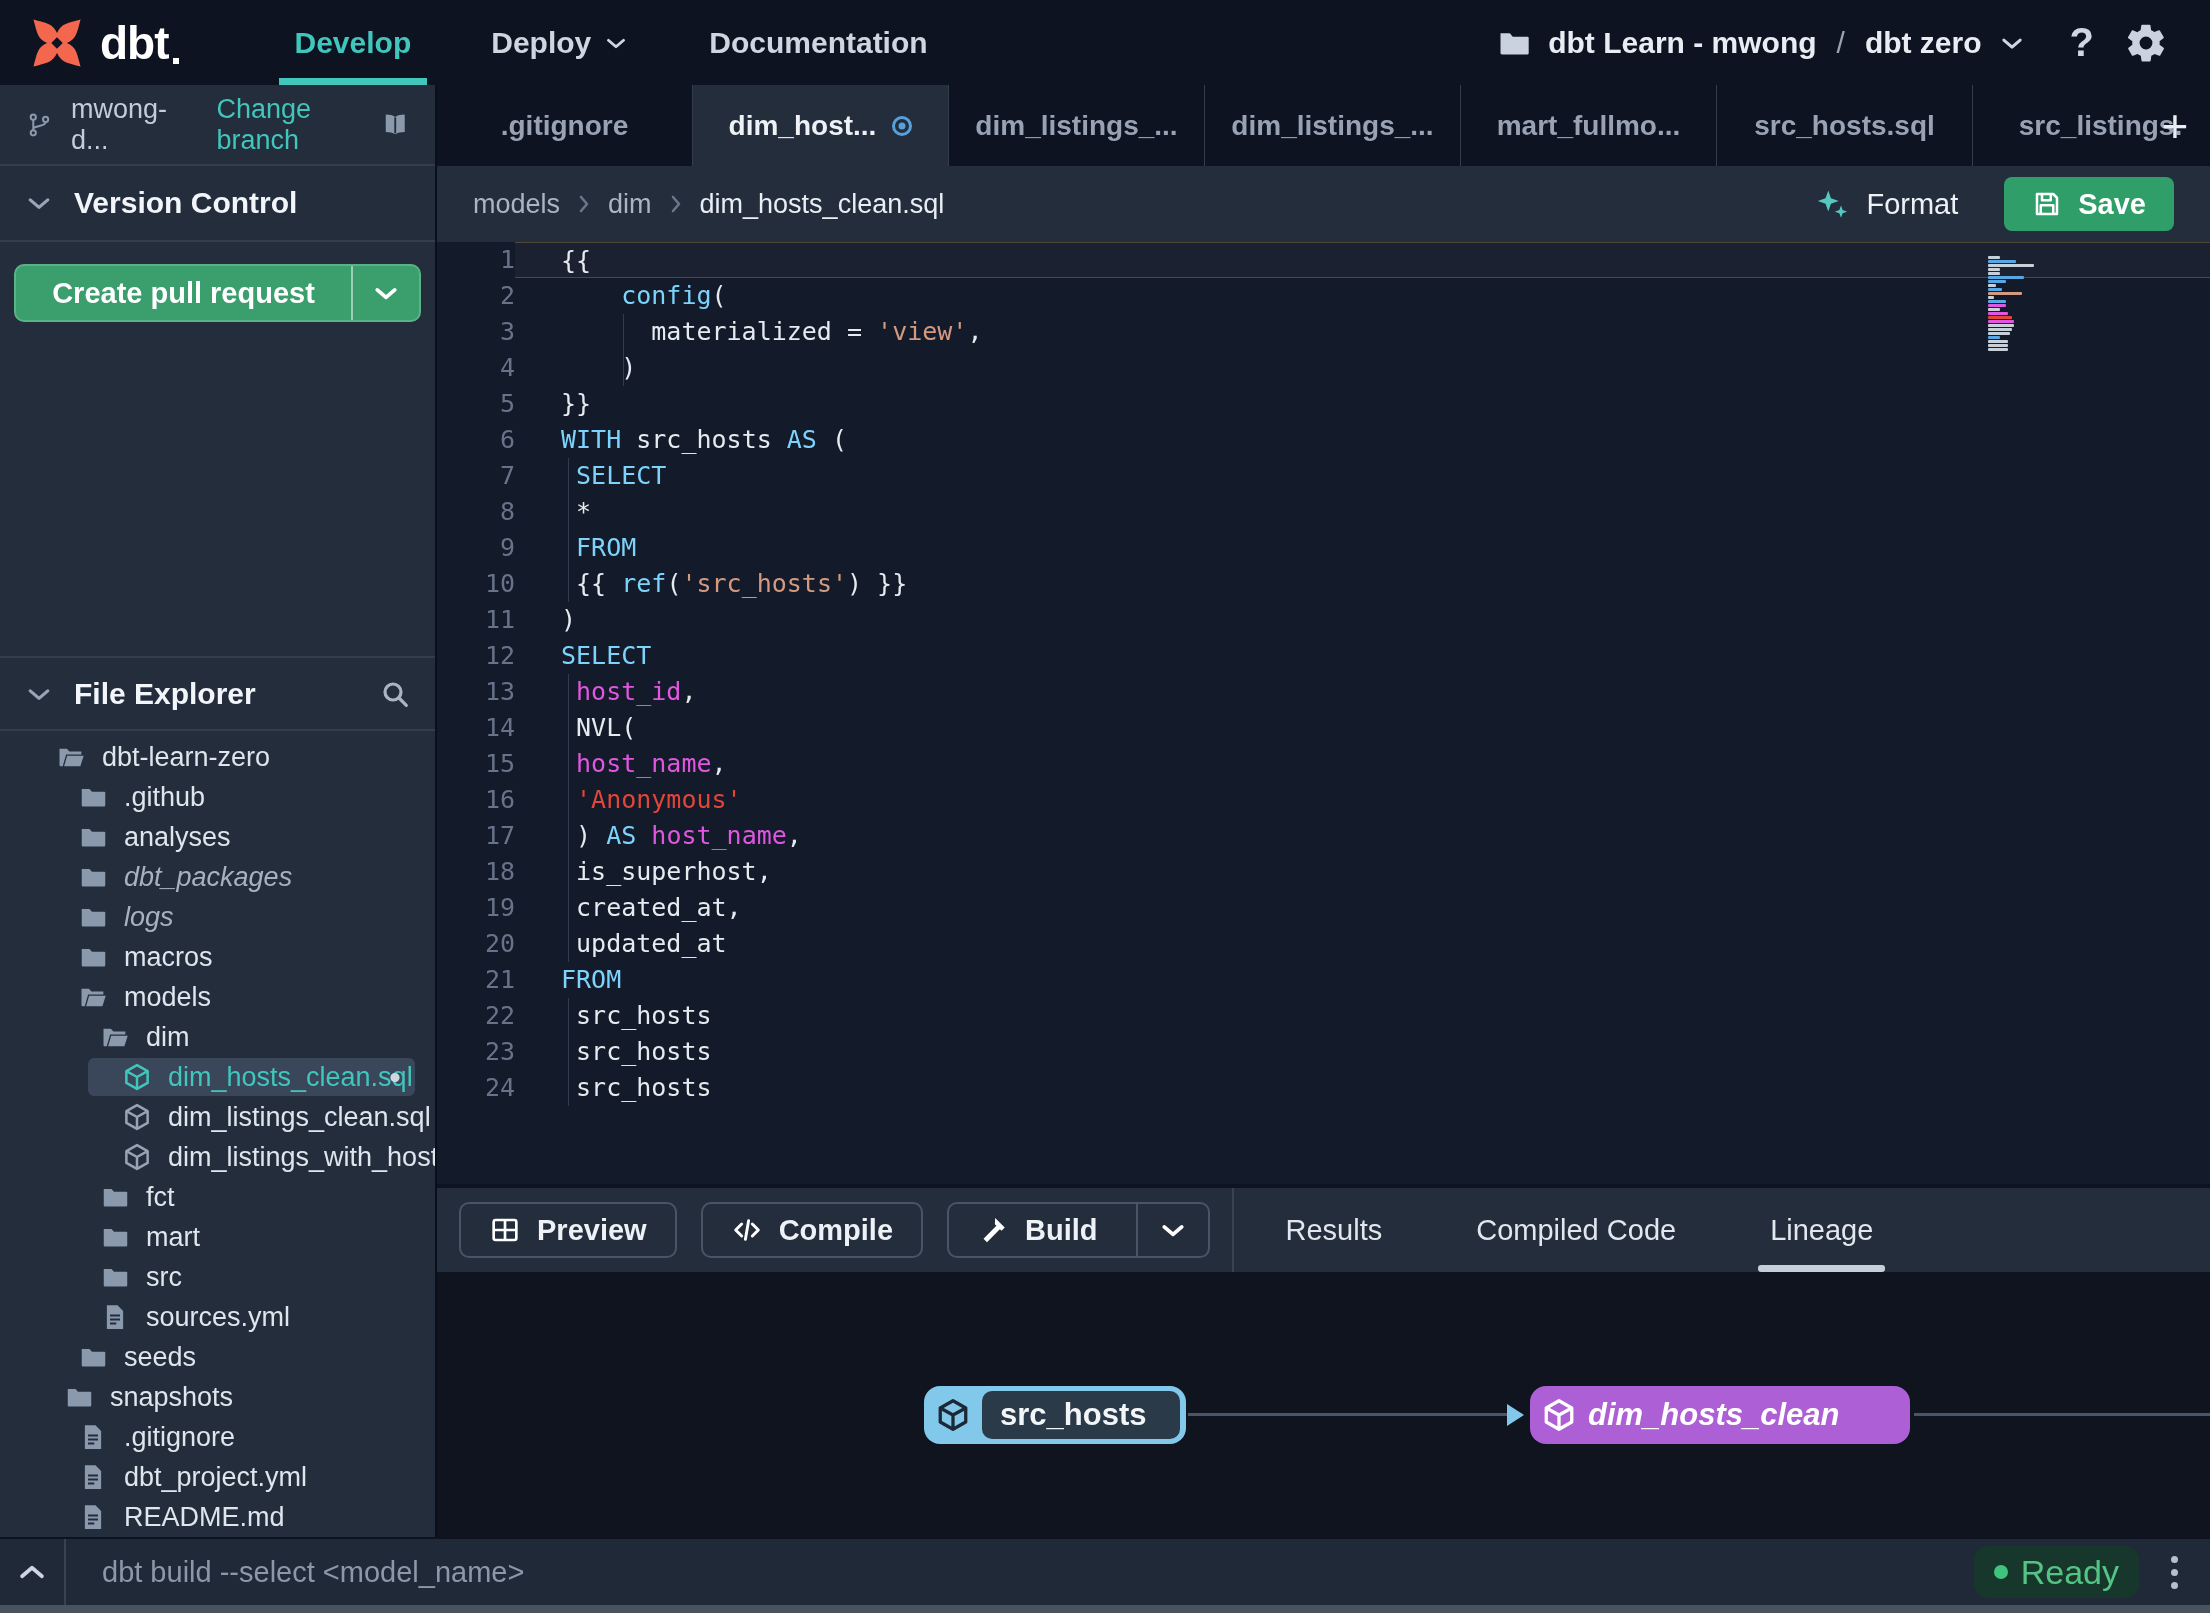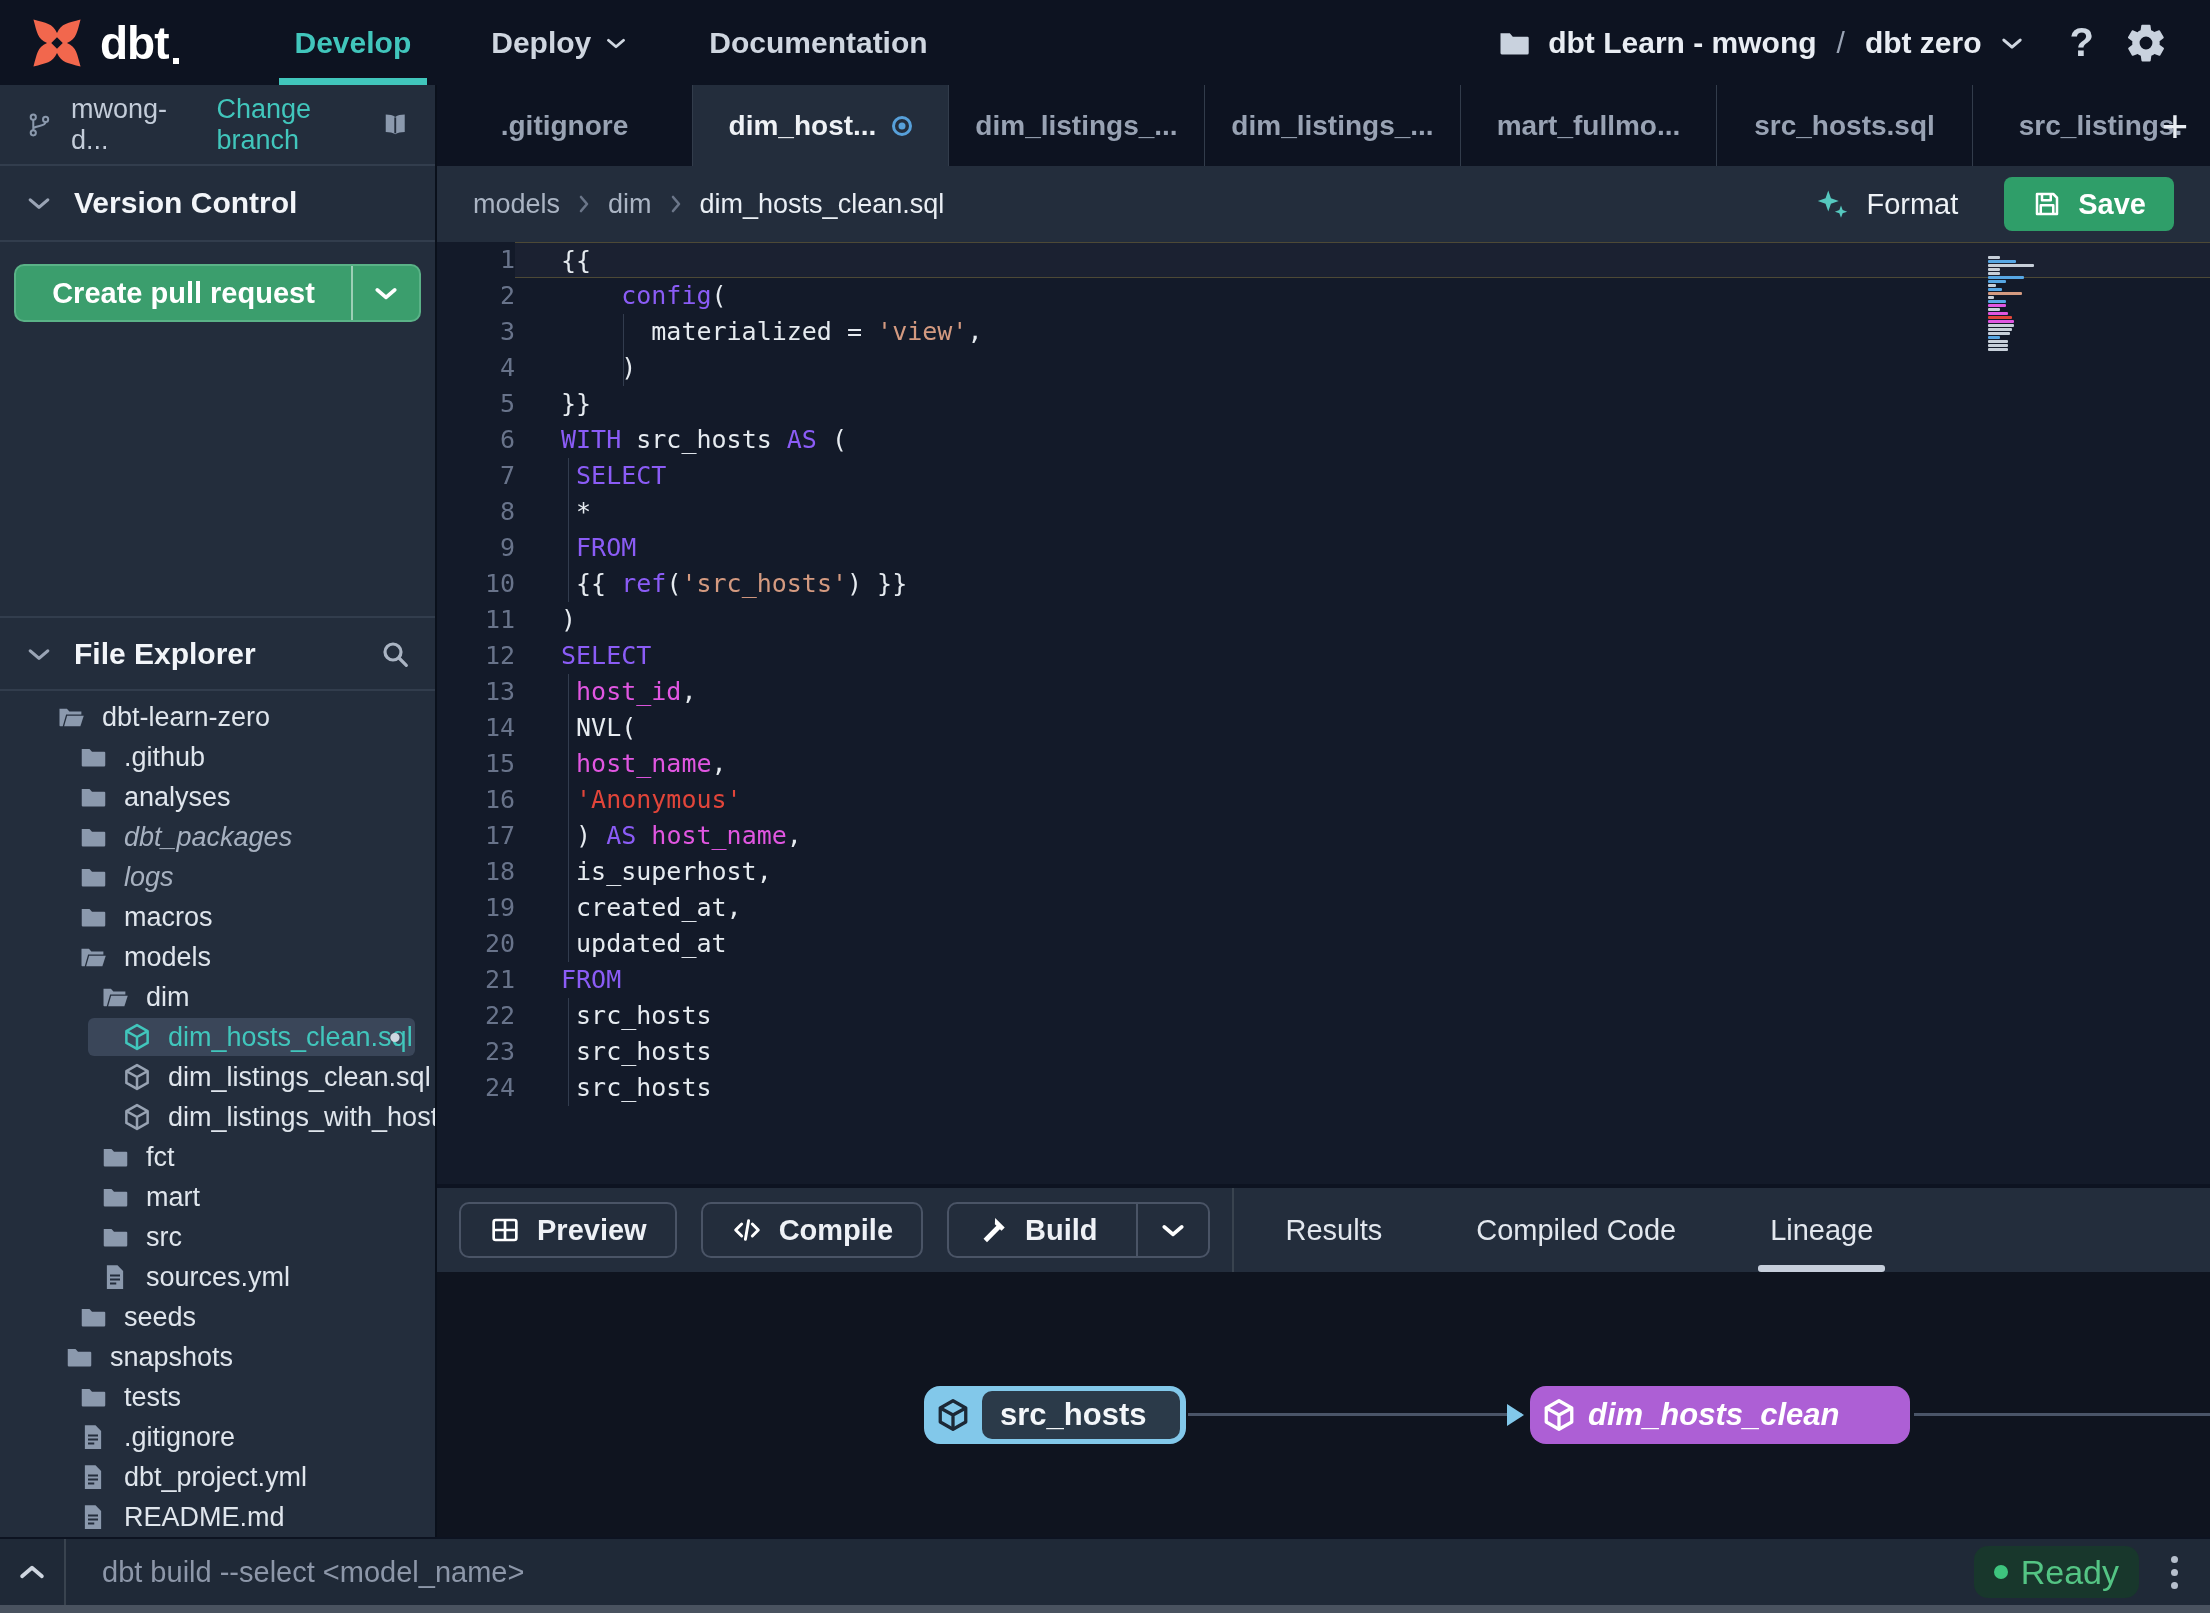--- a/index.html
+++ b/index.html
@@ -86,21 +86,21 @@
   .floppy-icon { width:30px; height:30px; }
 
   
   .editor { flex:1; background:#131a29; position:relative; overflow:hidden;
             font-family:"DejaVu Sans Mono", monospace; }
   .line { display:flex; height:36px; line-height:36px; font-size:25px; }
   .gutter { flex:none; width:78px; text-align:right; color:#68738a; }
   .codewrap { flex:1; padding-left:46px; white-space:pre; position:relative; }
   .line.active .codewrap { background:#1b2131; border-top:1px solid #4d4936; border-bottom:1px solid #4d4936; }
   .guide { position:absolute; top:0; bottom:0; width:1px; background:#323c4e; }
-  .tk.p { color:#e6ebf0; } .tk.b { color:#8b5cf6; } .tk.s { color:#d49a80; }
+  .tk.p { color:#e6ebf0; } .tk.b { color:#7dd3fc; } .tk.s { color:#d49a80; }
   .tk.r { color:#e2453a; } .tk.m { color:#e156e1; }
   .minimap { position:absolute; top:14px; right:170px; width:52px; display:flex; flex-direction:column; gap:1px; }
   .mini-bar { height:3px; border-radius:1px; }
 
   
   .bottombar { height:88px; flex:none; background:#232d3c; border-top:4px solid #0d1321;
                display:flex; align-items:stretch; padding-left:22px; }
   .actionbtns { display:flex; align-items:center; gap:24px; }
   .abtn { height:56px; border:2px solid #4a5466; border-radius:10px; display:flex; align-items:center;
           padding:0 28px; gap:16px; font-size:29px; font-weight:600; color:#eef1f6; cursor:pointer; }
@@ -375,28 +375,20 @@
             </span>
             <span class="tlabel">seeds</span>
           </div>
           <div class="tree-row" style="padding-left: 64px; --hl: 44px;">
             <span class="ticon">
               <svg viewBox="0 0 24 24">
                 <path d="M3 5.5h6.2l2 2.3H21a.8.8 0 0 1 .8.8v10a1 1 0 0 1-1 1H3.9a.9.9 0 0 1-.9-.9z" fill="#8b99ad"></path>
               </svg>
             </span>
             <span class="tlabel">snapshots</span>
-          </div>
-          <div class="tree-row" style="padding-left: 78px; --hl: 44px;">
-            <span class="ticon">
-              <svg viewBox="0 0 24 24">
-                <path d="M3 5.5h6.2l2 2.3H21a.8.8 0 0 1 .8.8v10a1 1 0 0 1-1 1H3.9a.9.9 0 0 1-.9-.9z" fill="#8b99ad"></path>
-              </svg>
-            </span>
-            <span class="tlabel">tests</span>
           </div>
           <div class="tree-row" style="padding-left: 78px; --hl: 44px;">
             <span class="ticon">
               <svg viewBox="0 0 24 24">
                 <path d="M5.5 2.5h8.5l4.5 4.7v14.3H5.5z" fill="#8b99ad"></path>
                 <rect x="8" y="10" width="8" height="1.6" fill="#232d3c"></rect>
                 <rect x="8" y="13.2" width="8" height="1.6" fill="#232d3c"></rect>
                 <rect x="8" y="16.4" width="5" height="1.6" fill="#232d3c"></rect>
               </svg>
             </span>

